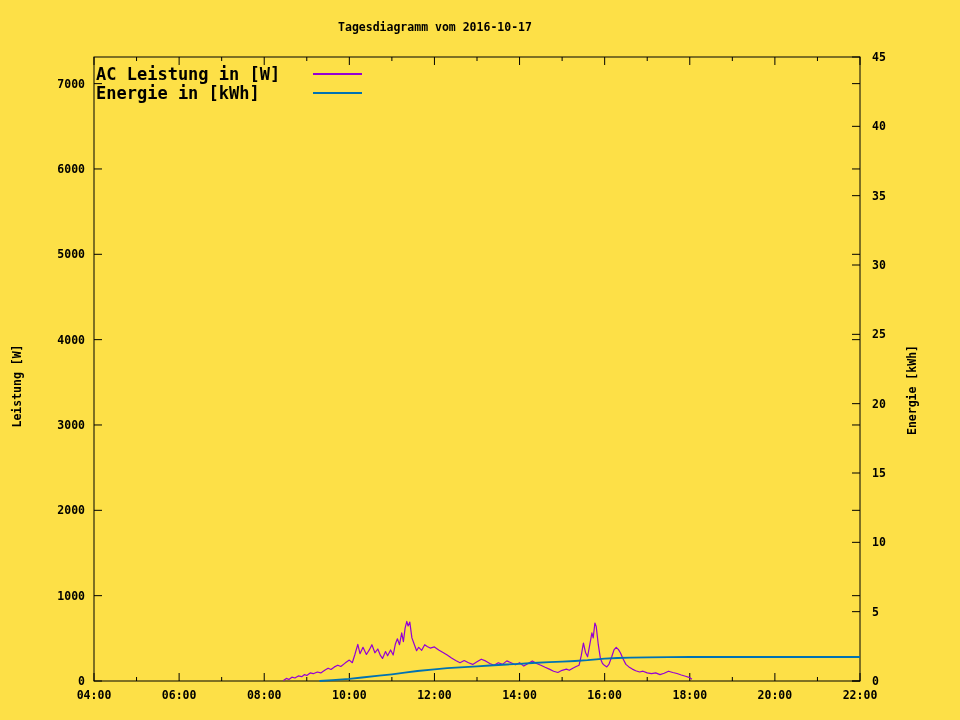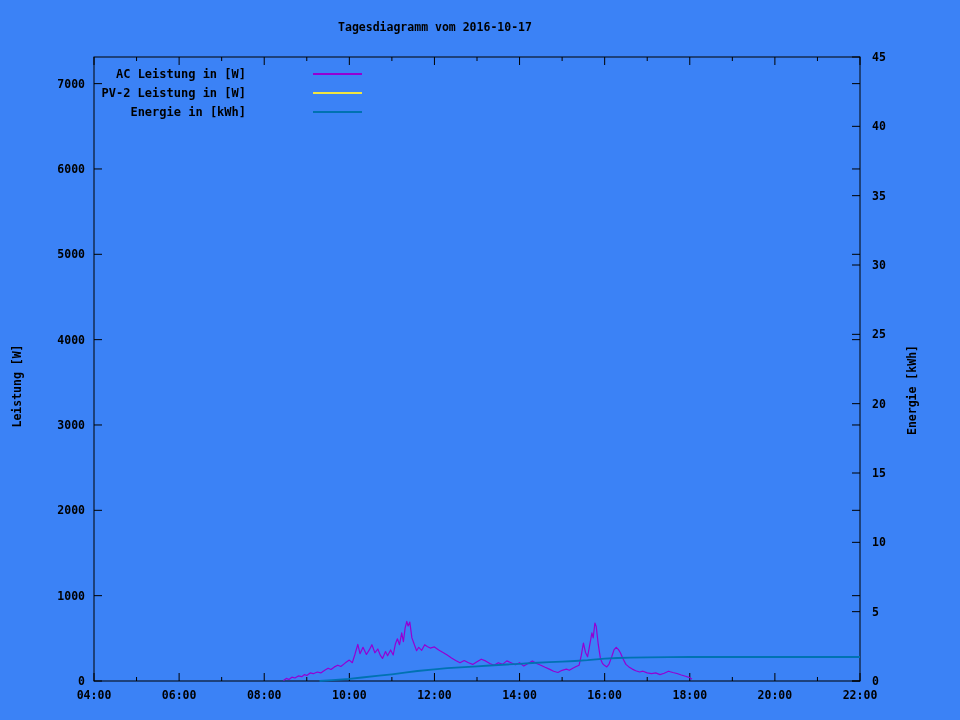--- a/index.html
+++ b/index.html
@@ -1,26 +1,26 @@
 <!DOCTYPE html>
 <html><head>
 <meta charset="utf-8">
 <style>
   html,body{margin:0;padding:0;background:#fff;}
   #canvas{
-    position:relative;width:960px;height:720px;background:#3b82f6;overflow:hidden;
+    position:relative;width:960px;height:720px;background:#fde047;overflow:hidden;
     font-family:"DejaVu Sans Mono","Liberation Mono",monospace;color:#000;
   }
   #chart-title{
     position:absolute;top:20px;left:0;width:870px;height:14px;line-height:14px;
     text-align:center;font-size:11.5px;font-weight:700;letter-spacing:0;
   }
   #legend{position:absolute;left:96px;top:64px;}
   .legend-row{display:flex;align-items:center;height:19px;}
-  .legend-label{width:150px;text-align:right;font-size:12px;font-weight:700;white-space:pre;}
+  .legend-label{width:150px;text-align:right;font-size:17px;font-weight:700;white-space:pre;}
   .legend-swatch{display:block;margin-left:67px;width:49px;height:2px;}
   .axis-title{
     position:absolute;width:200px;height:14px;line-height:14px;text-align:center;
     font-size:11.5px;font-weight:700;transform:rotate(-90deg);
   }
   #y1-title{left:-83px;top:379px;}
   #y2-title{left:812px;top:383px;}
   svg text{
     font-family:"DejaVu Sans Mono","Liberation Mono",monospace;
     font-size:11.5px;font-weight:700;fill:#000;
@@ -29,24 +29,20 @@
 </head>
 <body>
 
 <div id="canvas">
   <div id="chart-title">Tagesdiagramm vom 2016-10-17</div>
 
   <div id="legend">
       <div class="legend-row">
         <span class="legend-label">AC Leistung in [W]</span>
         <span class="legend-swatch" style="background: rgb(148, 0, 211);"></span>
-      </div>
-      <div class="legend-row">
-        <span class="legend-label">PV-2 Leistung in [W]</span>
-        <span class="legend-swatch" style="background: rgb(240, 228, 66);"></span>
       </div>
       <div class="legend-row">
         <span class="legend-label">Energie in [kWh]</span>
         <span class="legend-swatch" style="background: rgb(0, 114, 178);"></span>
       </div>
     </div>
 
   <div id="y1-title" class="axis-title">Leistung [W]</div>
   <div id="y2-title" class="axis-title">Energie [kWh]</div>
 

